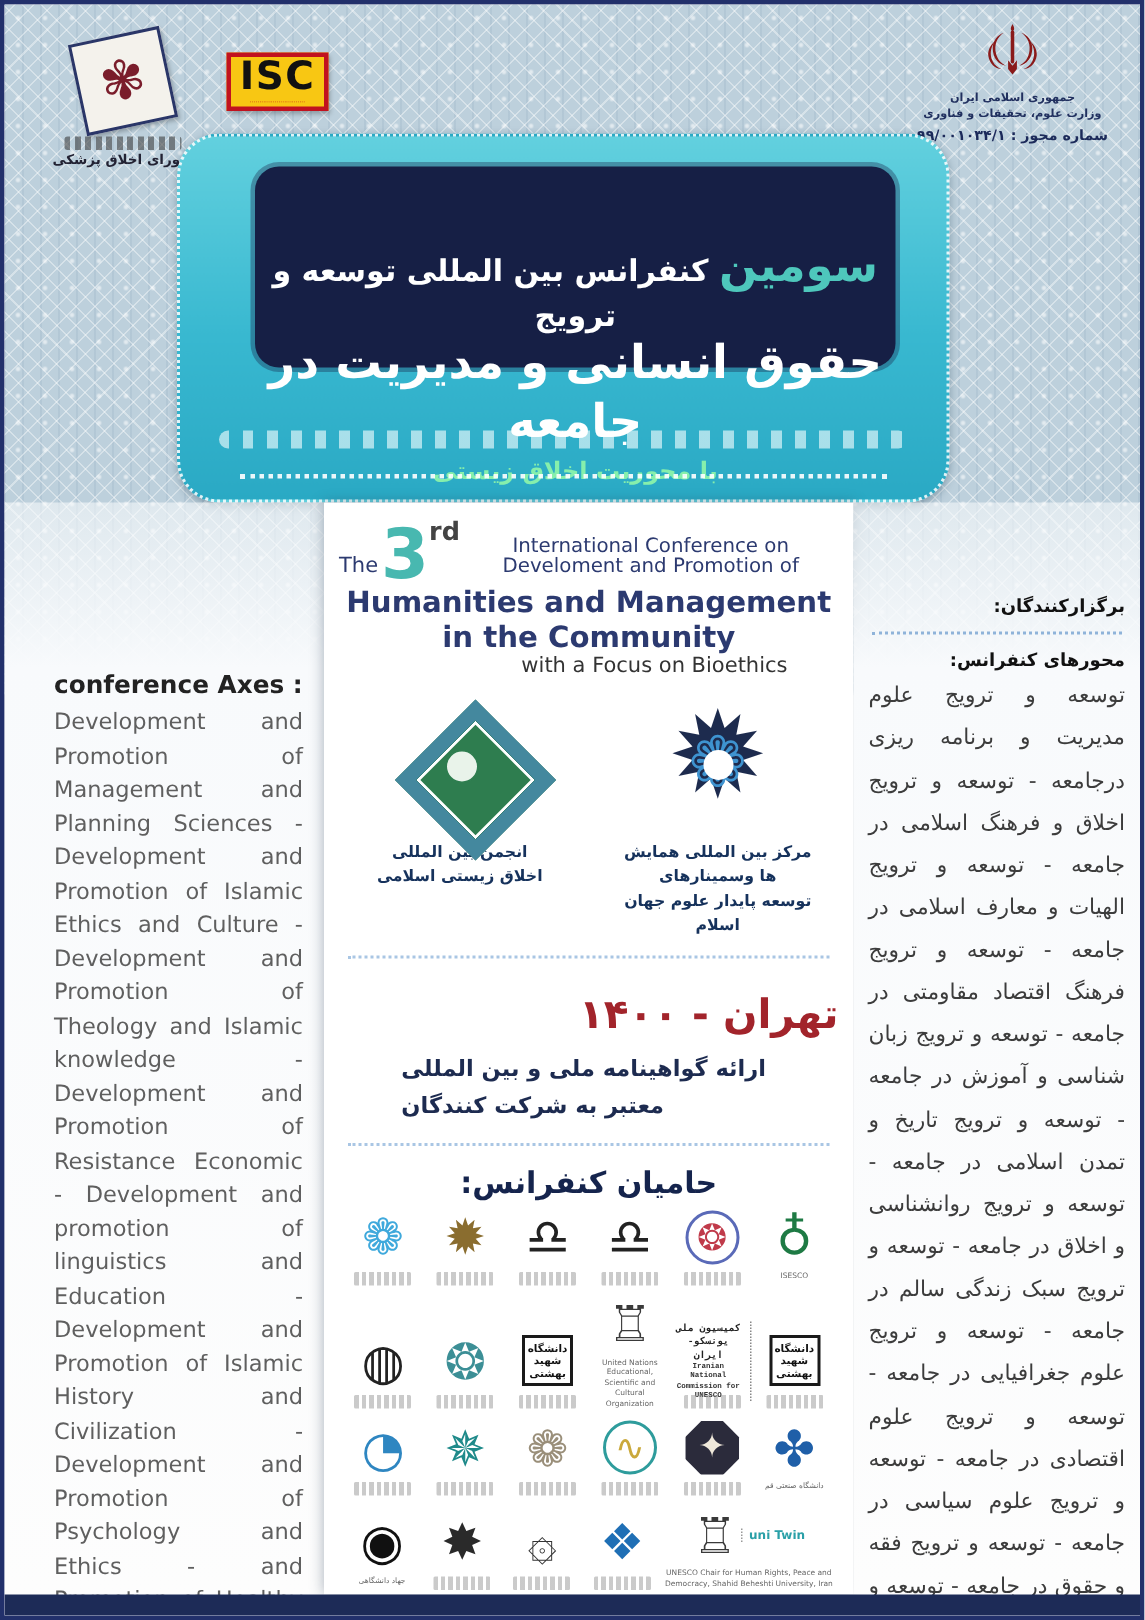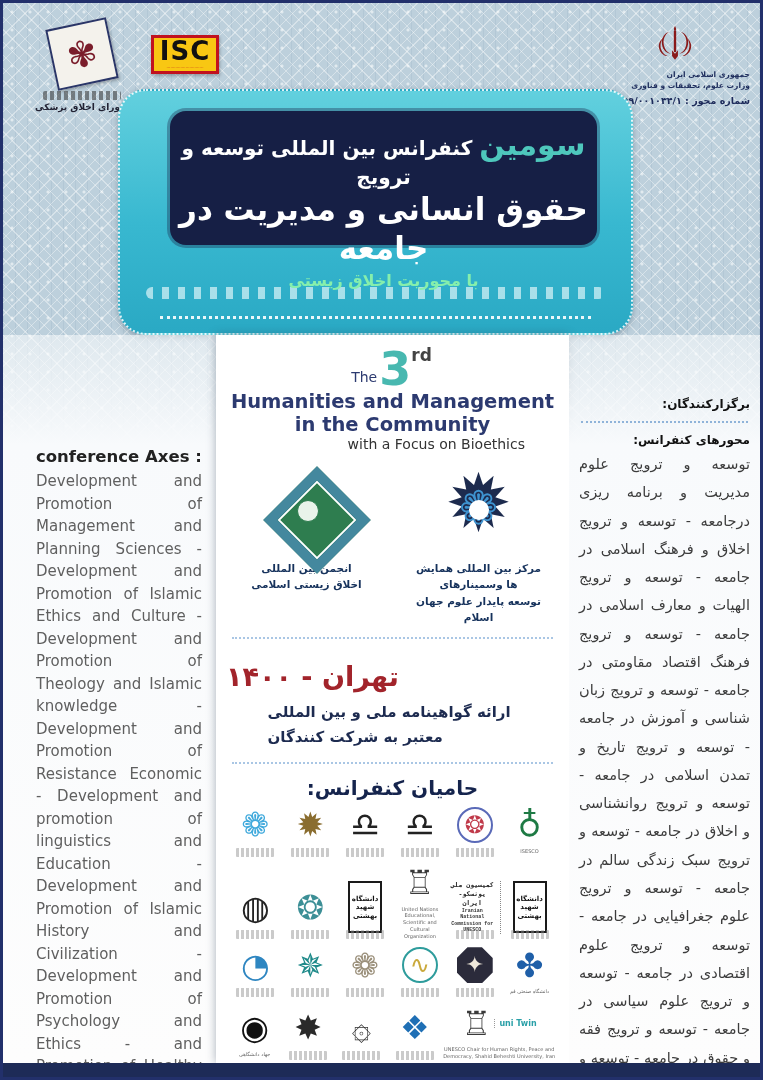--- a/index.html
+++ b/index.html
@@ -18,38 +18,38 @@
   .med-emblem{width:58px;height:58px;margin:0 auto;background:#f4f2ec;border:2px solid #2a3668;
     transform:rotate(-12deg);display:flex;align-items:center;justify-content:center;
     font-size:36px;color:#7a1d2b;box-shadow:1px 2px 3px rgba(0,0,0,.25);}
   .med-squiggle{width:78px;height:9px;margin:6px auto 2px;opacity:.55;border-radius:2px;
     background:repeating-linear-gradient(90deg,#333 0 4px,transparent 4px 7px);}
   .med-caption{font-size:9px;font-weight:bold;color:#223;direction:rtl;}
   .isc-logo{position:absolute;left:148px;top:32px;width:62px;background:#f8c713;
     border:3px solid #c1121f;text-align:center;box-shadow:1px 2px 3px rgba(0,0,0,.25);}
   .isc-text{font-size:26px;font-weight:bold;color:#111;line-height:1.0;letter-spacing:1px;}
   .isc-strip{height:7px;overflow:hidden;font-size:4px;color:#c1121f;line-height:7px;white-space:nowrap;}
-  .gov-block{position:absolute;right:10px;top:18px;width:150px;}
+  .gov-block{position:absolute;right:10px;top:8px;width:150px;text-align:center;}
   .iran-emblem{width:44px;height:48px;margin:0 auto;}
   .gov-line{font-size:7.5px;font-weight:bold;color:#21305f;direction:rtl;line-height:1.5;}
   .gov-license{font-size:9.5px;font-weight:bold;color:#1c2a5a;direction:rtl;margin-top:3px;}
   
   .banner-frame{position:absolute;left:115px;top:86px;width:515px;height:246px;
     background:linear-gradient(180deg,#62d0de 0%,#38b8d0 55%,#2aa9c4 100%);
     border-radius:28px;border:2px dotted rgba(255,255,255,.85);box-sizing:border-box;
     box-shadow:0 2px 6px rgba(30,60,80,.35);}
   .banner-frame::before{content:"";position:absolute;left:26px;right:26px;bottom:34px;height:12px;
     background:repeating-linear-gradient(90deg, rgba(234,250,252,.65) 0 7px, transparent 7px 16px);
     border-radius:6px;}
   .banner-frame::after{content:"";position:absolute;left:40px;right:40px;bottom:14px;
     border-bottom:3px dotted rgba(255,255,255,.9);}
   .banner{position:absolute;left:50px;top:20px;width:427px;height:134px;background:#161f45;
     border-radius:16px;color:#fff;text-align:center;direction:rtl;padding-top:14px;box-sizing:border-box;
     box-shadow:0 0 0 3px rgba(22,31,69,.35);}
-  .banner-l1{font-size:20px;font-weight:bold;line-height:1.3;}
+  .banner-l1{font-size:20px;font-weight:bold;line-height:1.3;margin-top:33px;}
   .banner-accent{color:#4ec7bc;font-size:30px;font-weight:bold;}
   .banner-l2{font-size:31px;font-weight:bold;line-height:1.25;}
   .banner-l3{font-size:16px;font-weight:bold;color:#86efac;margin-top:3px;}
   
   .col-left{position:absolute;left:0;top:332px;width:213px;bottom:14px;box-sizing:border-box;
     background:linear-gradient(180deg, rgba(250,252,253,.55) 0, #f8fafc 110px, #fdfdfd 100%);
     padding:112px 14px 0 33px;}
   .axes-heading{font-size:16.5px;font-weight:bold;color:#222;margin-bottom:4px;}
   .axes-body{font-size:15px;color:#5f5f5f;text-align:justify;line-height:1.5;}
   .col-center{position:absolute;left:213px;top:332px;width:353px;bottom:14px;background:#fff;
@@ -77,37 +77,37 @@
   .geo-center{position:absolute;left:32px;top:32px;width:20px;height:20px;background:#e9f3ea;
     border-radius:50%;border:1px solid #2e7d4f;}
   .star-logo{position:relative;width:84px;height:84px;margin:0 auto;}
   .star-big{position:absolute;left:0;top:-6px;width:84px;text-align:center;font-size:80px;
     line-height:84px;color:#1d2b4e;}
   .star-mid{position:absolute;left:0;top:2px;width:84px;text-align:center;font-size:46px;
     line-height:76px;color:#3e93d0;}
   .star-core{position:absolute;left:32px;top:32px;width:20px;height:20px;background:#fff;border-radius:50%;}
   .org-caption{font-size:10.5px;font-weight:bold;color:#16325c;line-height:1.55;margin-top:8px;direction:rtl;}
   .dotted-sep{border-top:2px dotted #a9c6e4;margin:12px 6px;}
-  .city{font-size:27px;font-weight:bold;color:#a2242b;text-align:left;direction:rtl;margin-top:22px;}
+  .city{font-size:27px;font-weight:bold;color:#a2242b;text-align:right;direction:rtl;margin-top:22px;}
   .website{font-size:27px;font-weight:bold;color:#2c3a70;text-align:center;letter-spacing:5px;
     margin-top:8px;text-decoration:none;display:block;}
   .cert{font-size:15px;font-weight:bold;color:#1d2b50;text-align:left;direction:rtl;
     line-height:1.65;max-width:250px;margin:8px auto 0;}
   .sponsors-heading{font-size:20px;font-weight:bold;color:#15244d;text-align:center;direction:rtl;margin:8px 0 4px;}
   .sponsors-grid{padding:0 2px;}
   .sp-row{display:flex;justify-content:space-around;align-items:flex-end;margin-bottom:5px;}
   .sp-cell{width:52px;display:flex;flex-direction:column;align-items:center;}
   .sp-cell.wide{width:114px;}
   .sp-logo{height:42px;display:flex;align-items:center;justify-content:center;gap:3px;}
   .sp-glyph{font-size:33px;line-height:1;}
   .sp-glyph.ring{border:2px solid;border-radius:50%;width:36px;height:36px;display:flex;
     align-items:center;justify-content:center;font-size:24px;box-sizing:border-box;}
   .sp-glyph.bgbox{width:36px;height:36px;display:flex;align-items:center;justify-content:center;
     font-size:22px;clip-path:polygon(30% 0,70% 0,100% 30%,100% 70%,70% 100%,30% 100%,0 70%,0 30%);}
-  .fa-box{border:2px solid #1a1a1a;width:34px;height:52px;font-size:7px;font-weight:bold;color:#111;
+  .fa-box{border:2px solid #1a1a1a;width:34px;height:34px;font-size:7px;font-weight:bold;color:#111;
     display:flex;align-items:center;justify-content:center;text-align:center;direction:rtl;
     line-height:1.2;box-sizing:border-box;padding:1px;}
   .tb{border-right:1px dotted #888;padding-right:4px;text-align:center;font-family:Liberation Mono, monospace;}
   .tb-fa{font-size:6.5px;font-weight:bold;color:#222;direction:rtl;line-height:1.4;}
   .tb-en{font-size:5px;color:#333;font-weight:bold;line-height:1.3;}
   .unitwin{font-size:8px;font-weight:bold;color:#2aa0a8;border-left:1px dotted #999;padding-left:4px;
     line-height:1.2;text-align:right;}
   .sp-cap{margin-top:2px;font-size:5px;color:#666;text-align:center;line-height:1.35;
     max-width:100%;min-height:9px;direction:rtl;}
   .sp-cap.squiggle{width:38px;height:7px;border-radius:1px;opacity:.45;
@@ -169,20 +169,21 @@
     <div class="axes-heading">conference Axes :</div>
     <div class="axes-body">Development and Promotion of Management and Planning Sciences - Development and Promotion of Islamic Ethics and Culture - Development and Promotion of Theology and Islamic knowledge - Development and Promotion of Resistance Economic - Development and promotion of linguistics and Education - Development and Promotion of Islamic History and Civilization - Development and Promotion of Psychology and Ethics - and Promotion of Healthy lifestyle - Development and Promotion of Geographical Sciences - Development and Promotion of Economical sciences - Development and Promotion of Political Sciences - Development and Promotion of Law and Jurisprudence - Development and Promotion of Educational Sciences - Development and Promotion of Iranian Art - Development and Promotion of Science</div>
   </aside>
 
   <section class="col-center">
     <div class="title-en">
       <div class="title-row">
         <span class="title-the">The</span>
         <span class="title-num">3</span>
         <span class="title-ord">rd</span>
+        <span class="title-line1">International Conference on Develoment and Promotion of</span>
       </div>
       <div class="title-line2">Humanities and Management in the Community</div>
       <div class="title-line3">with a Focus on Bioethics</div>
     </div>
 
     <div class="org-logos">
       <div class="org-logo">
         <div class="geo-logo">
           <div class="geo-outer"></div>
             <div class="geo-center"></div>

